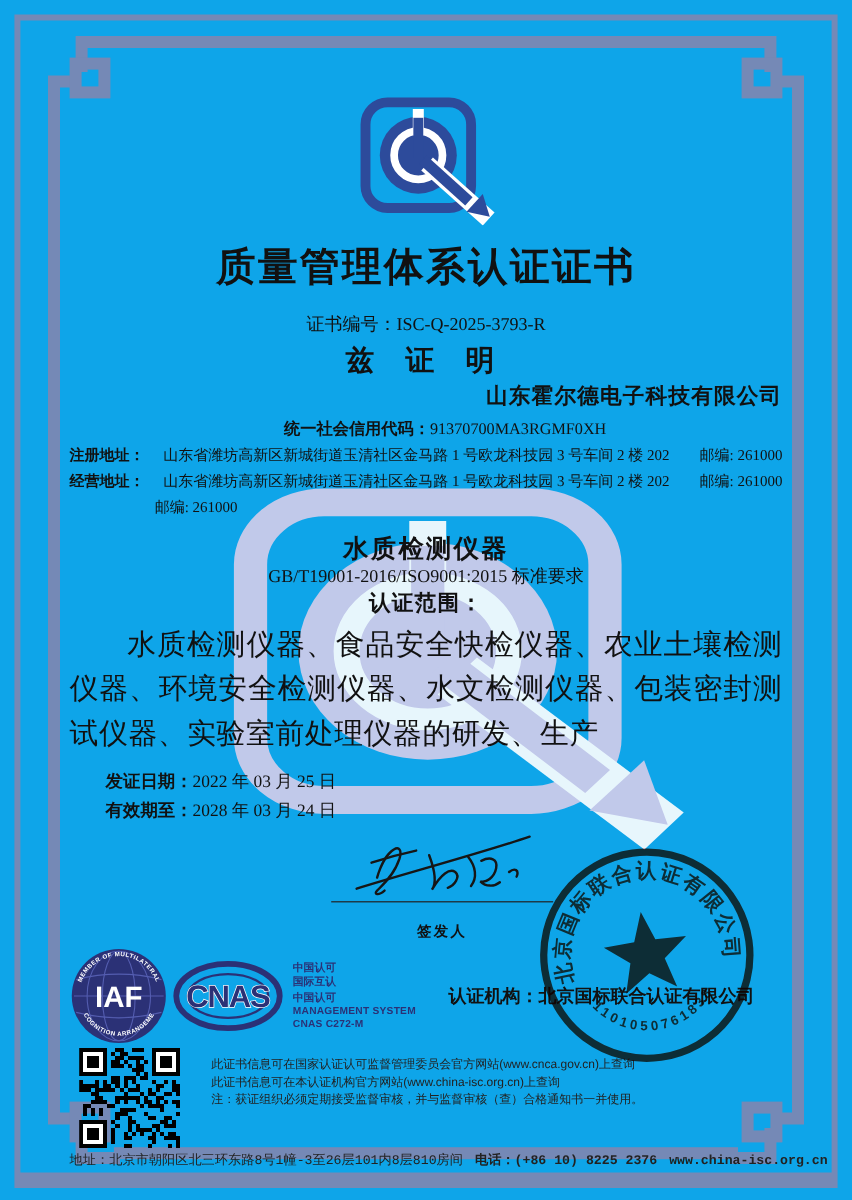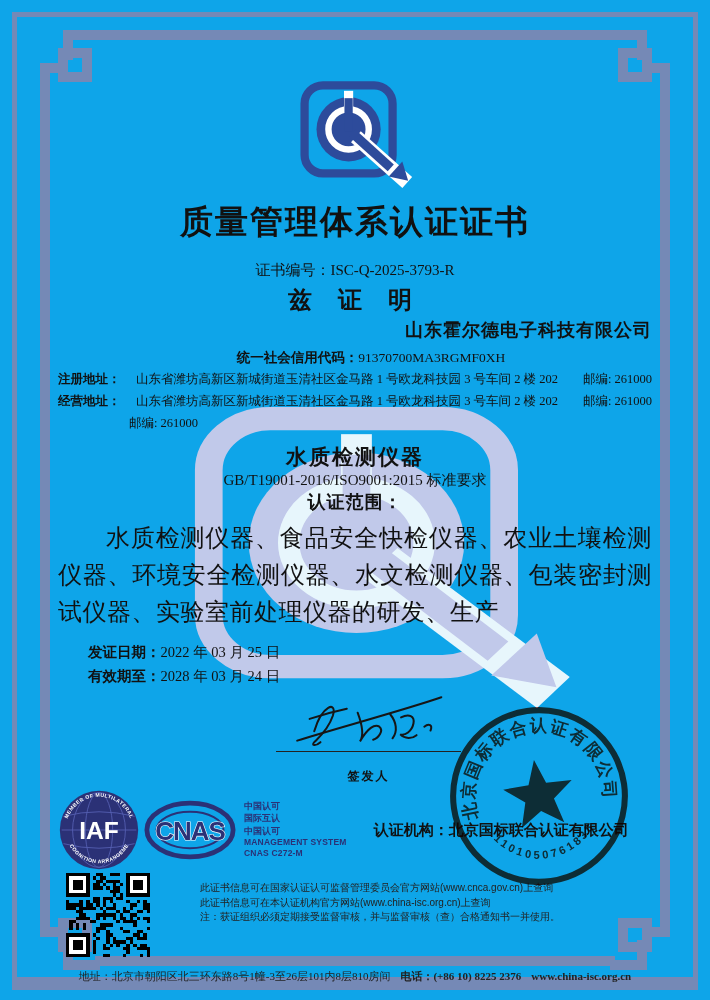--- a/index.html
+++ b/index.html
@@ -50,26 +50,26 @@
   .accred{margin-top:4px;display:flex;align-items:center;text-align:left;}
   .iaf-mark{width:82px;height:82px;flex:none;}
   .cnas-mark{width:92px;height:60px;flex:none;margin-left:4px;}
   .cn-block{margin-left:8px;flex:none;font-family:"Liberation Sans","DejaVu Sans",sans-serif;
             color:#2b3176;font-weight:bold;font-size:9px;line-height:1.35;}
   .cn-block .en{font-size:8.5px;letter-spacing:.2px;}
   .authority{flex:1;text-align:center;font-size:15px;font-weight:bold;white-space:nowrap;
              margin-left:4px;}
   .seal{position:absolute;left:443px;top:700px;width:192px;height:192px;
         transform:rotate(-8deg);opacity:.88;mix-blend-mode:multiply;pointer-events:none;}
-  .qr-row{margin-top:2px;display:flex;align-items:flex-start;text-align:left;gap:24px;}
+  .qr-row{margin-top:2px;display:flex;align-items:flex-start;text-align:left;}
   .qr-box{width:84px;height:84px;flex:none;margin-left:8px;}
   .qr-box svg{width:100%;height:100%;}
   .notes{margin:8px 0 0 26px;font-family:"Liberation Sans","DejaVu Sans",sans-serif;
          font-size:10px;line-height:1.45;color:#222;font-weight:500;}
-  .footer{margin-top:12px;font-family:Liberation Serif, serif;
+  .footer{margin-top:2px;font-family:Liberation Mono, monospace;
           font-size:11px;white-space:nowrap;color:#222;}
   .footer b{font-weight:bold;}
   .footer .sep{display:inline-block;width:10px;}
 </style>
 </head>
 <body>
 
 <svg width="0" height="0" style="position:absolute">
   <defs>
 

